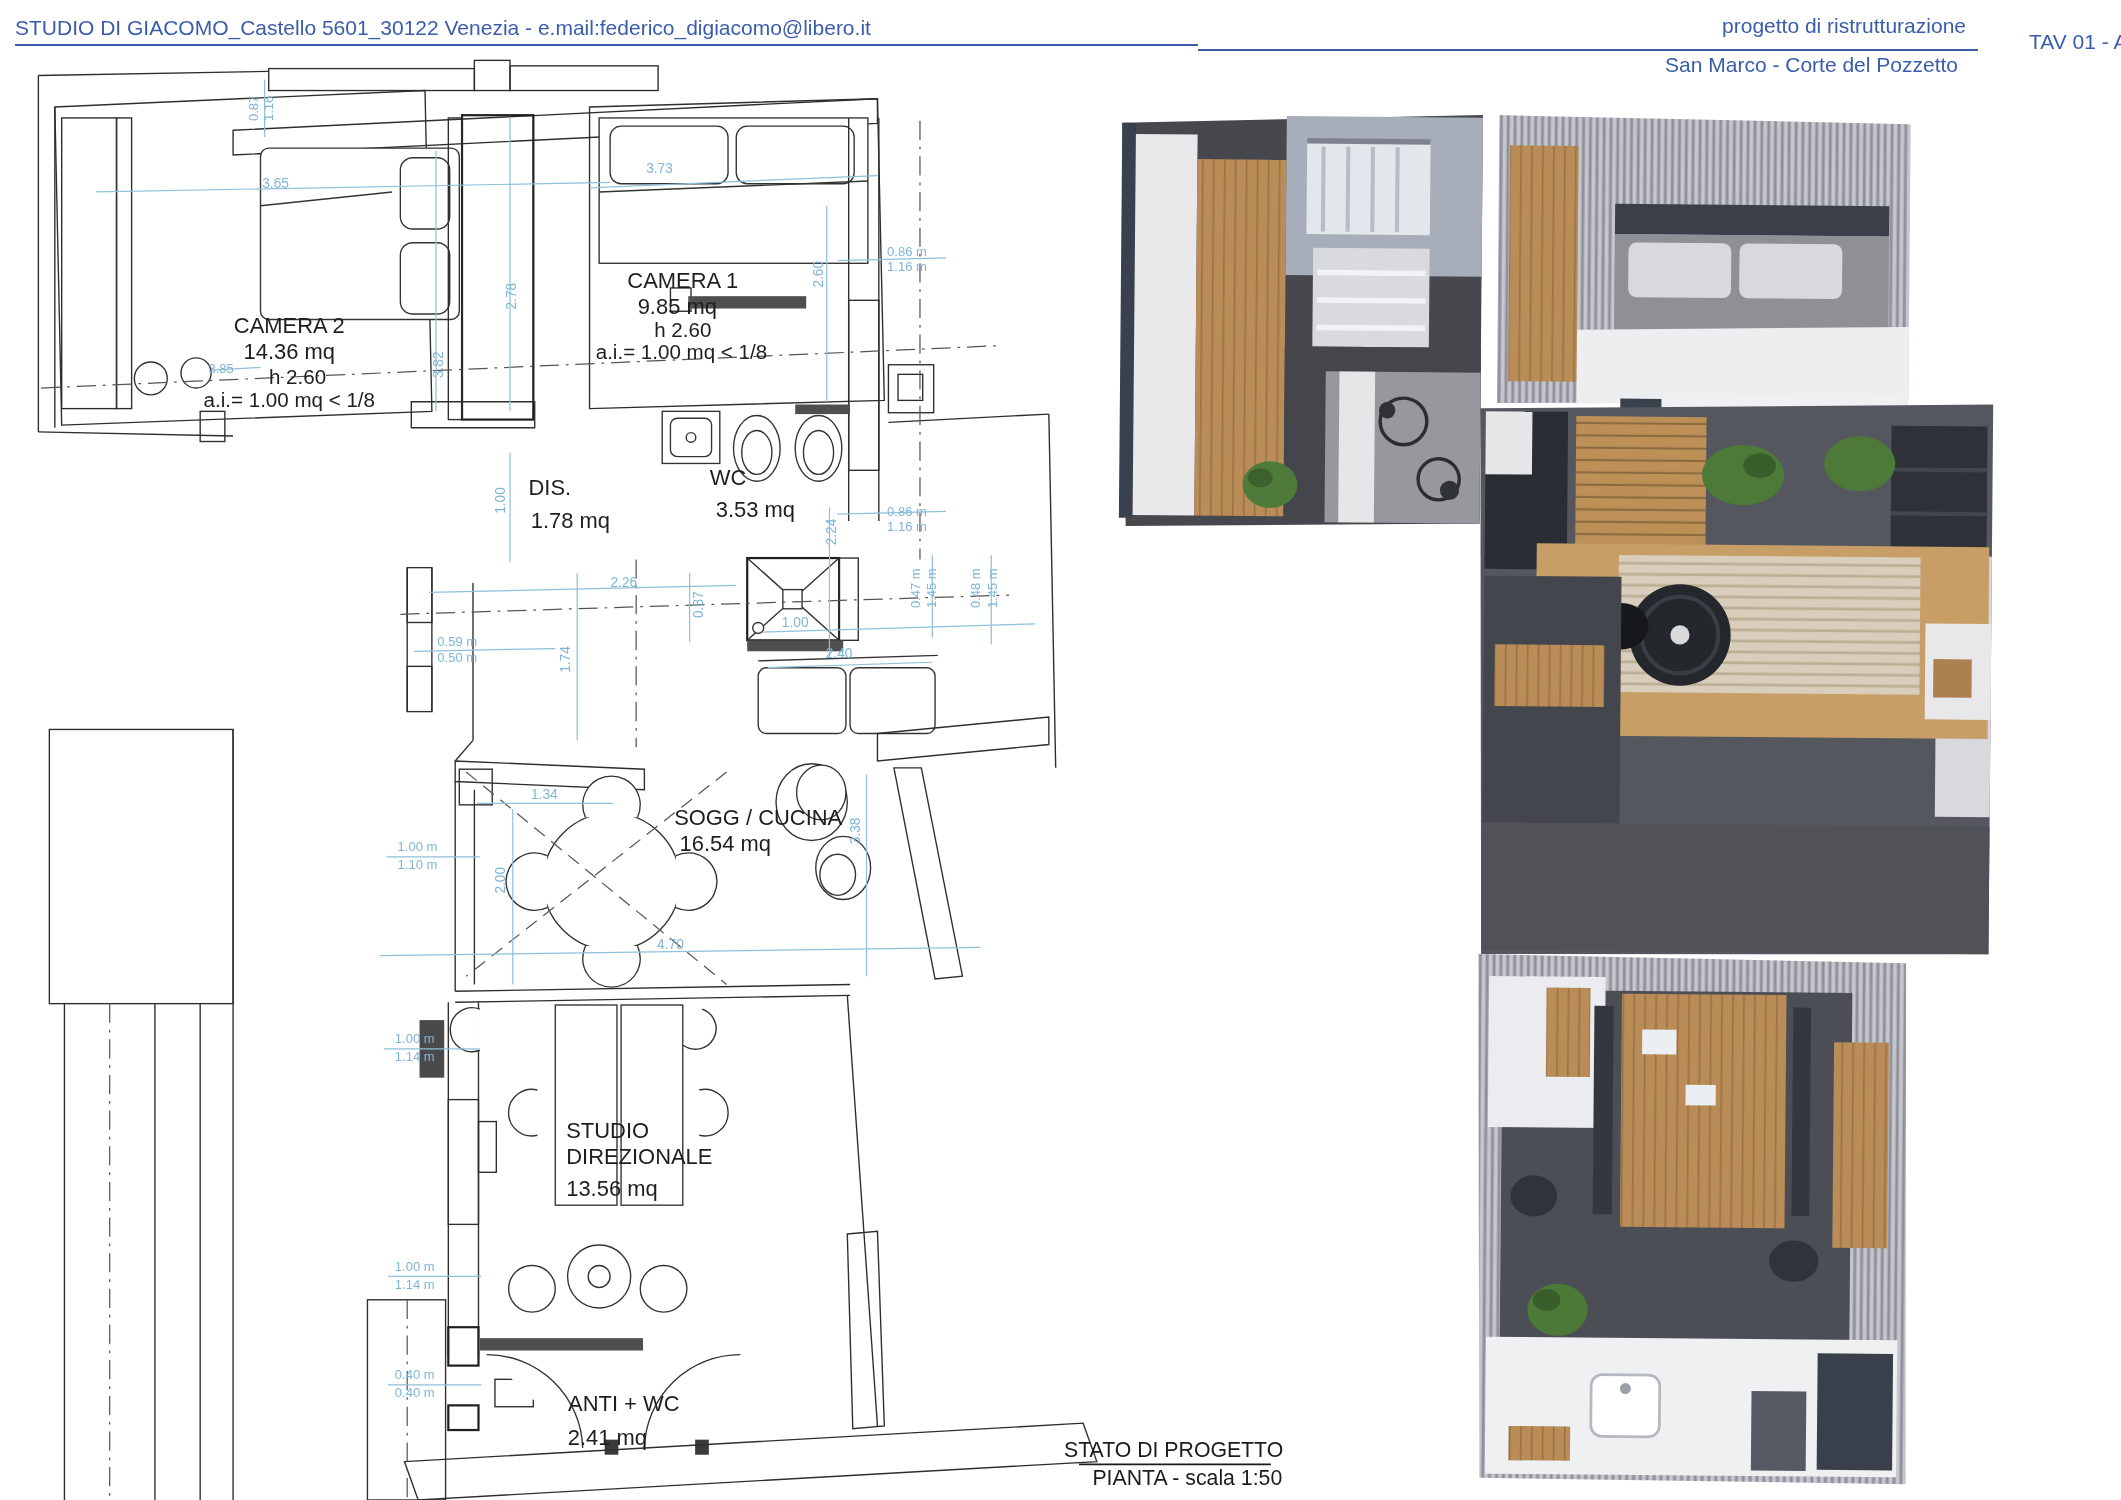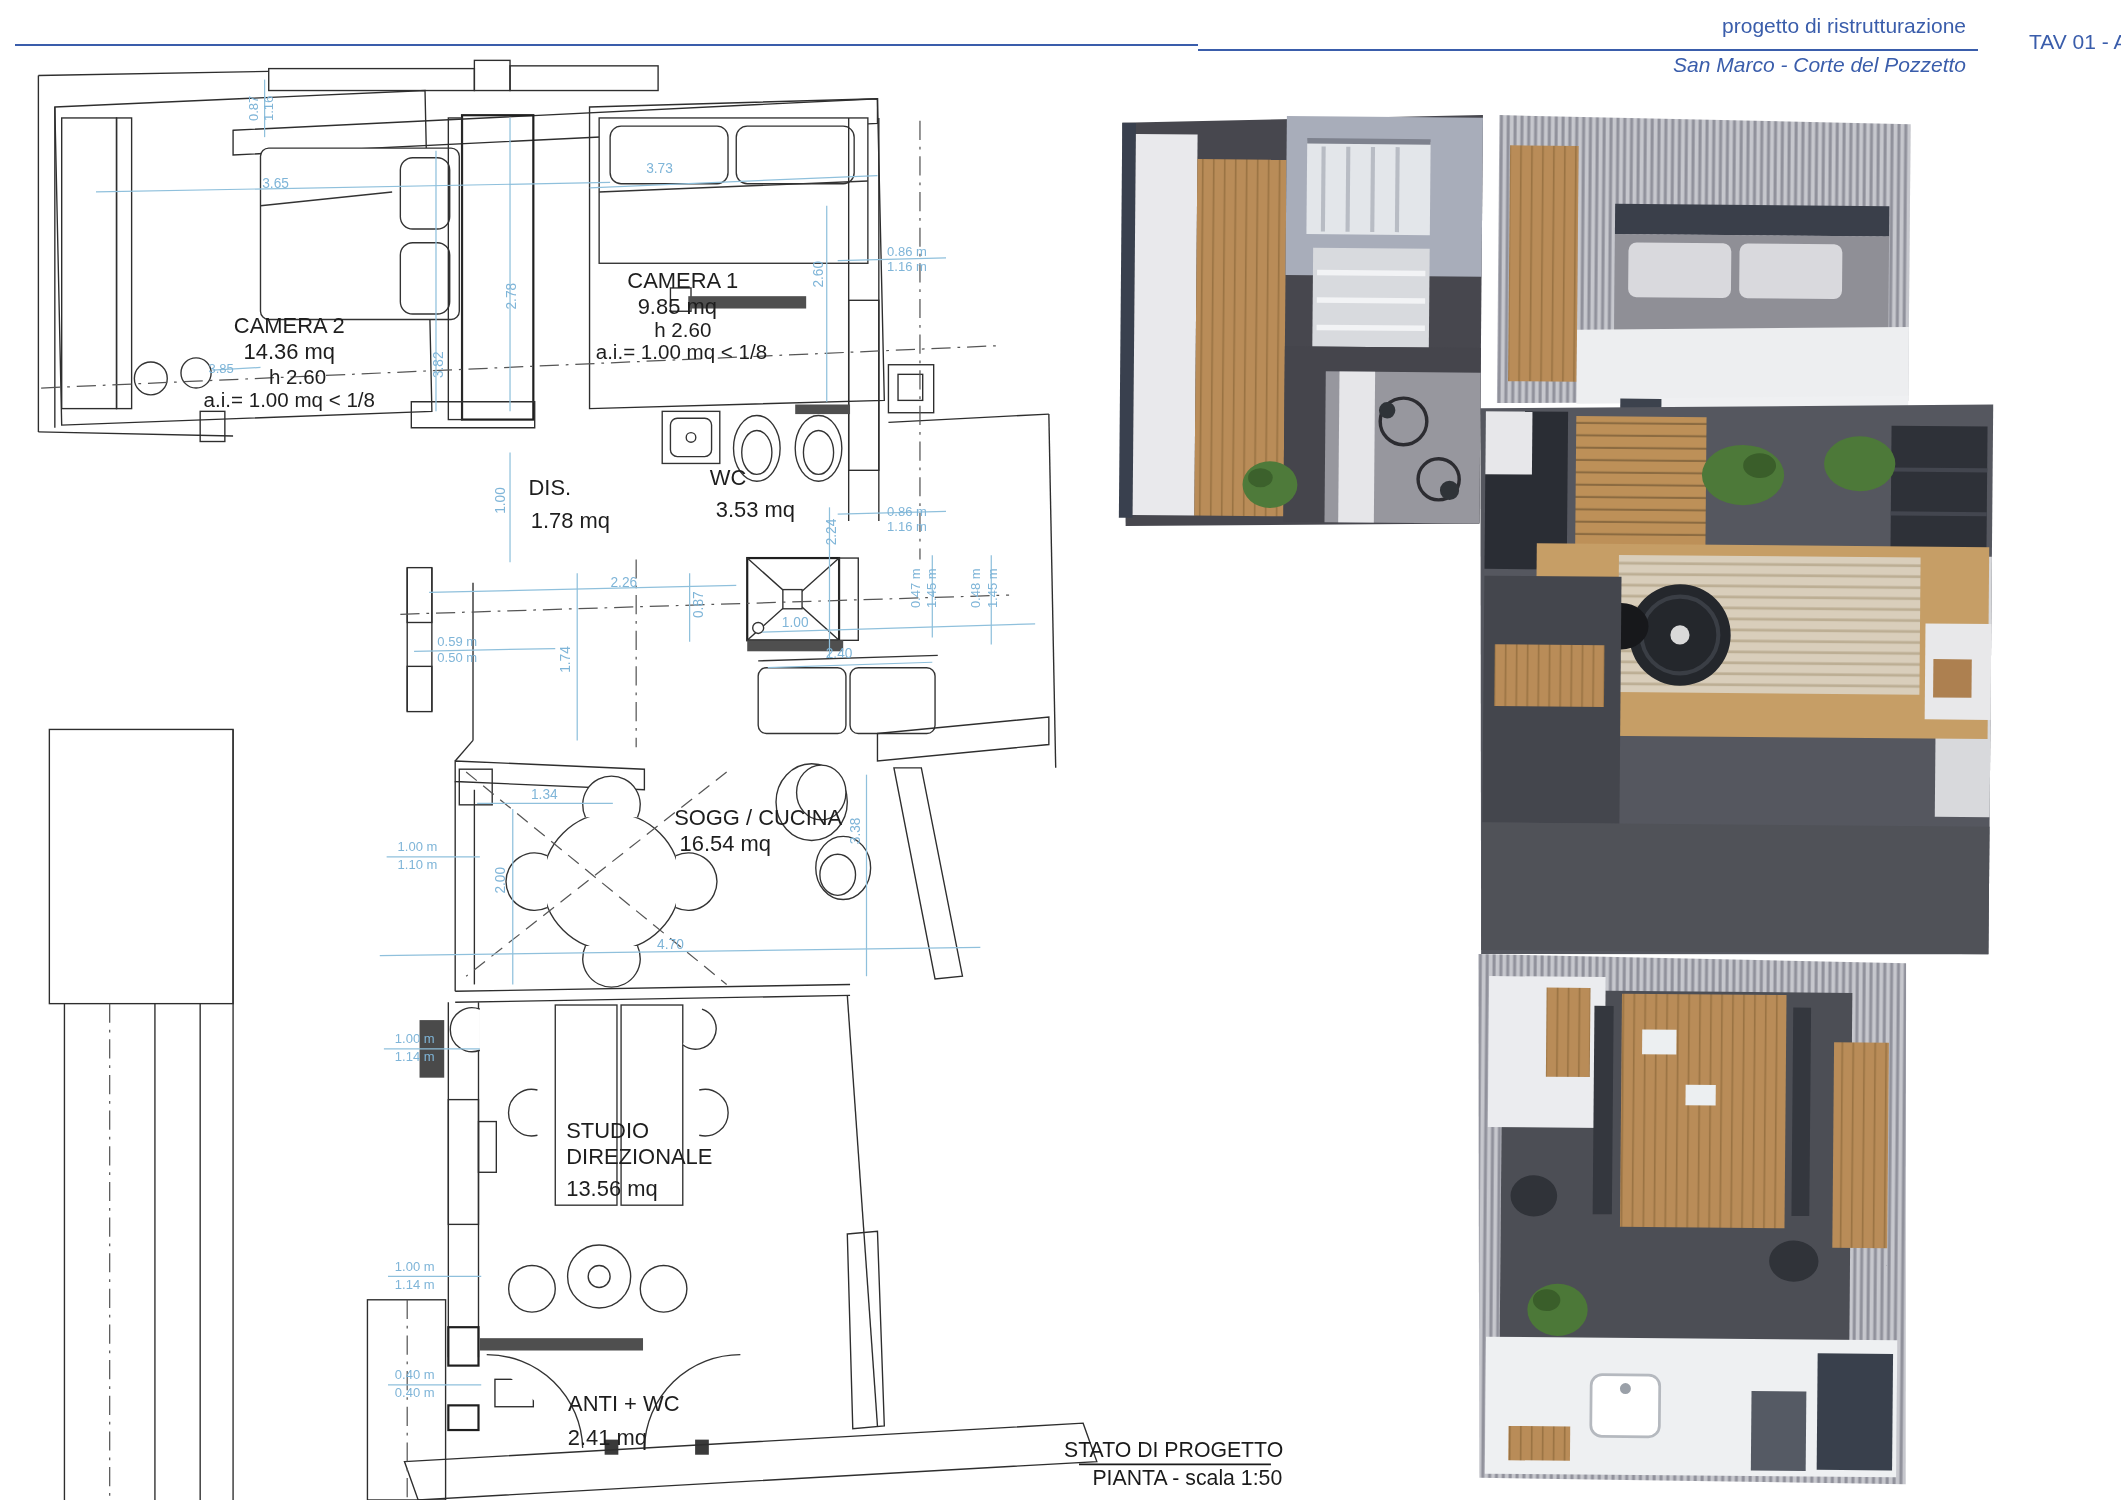--- a/index.html
+++ b/index.html
@@ -19,24 +19,25 @@
   .bluel{stroke:#8fc0dc;stroke-width:0.9;fill:none;}
   .dash{stroke:#555;stroke-width:0.9;fill:none;stroke-dasharray:10 6;}
   .dashdot{stroke:#555;stroke-width:0.9;fill:none;stroke-dasharray:14 5 2 5;}
   .darkfill{fill:#4f4f4f;stroke:none;}
 </style>
 </head>
 <body>
 
 <div id="sheet">
 
+  <div class="hdr" style="left:15px;top:16px;">STUDIO DI GIACOMO_Castello 5601_30122 Venezia - e.mail:federico_digiacomo@libero.it</div>
   <div class="rule" style="left:15px;top:44px;width:1183px;"></div>
   <div class="hdr" style="right:155px;top:14px;margin-left:44px;">progetto di ristrutturazione</div>
   <div class="rule" style="left:1198px;top:49px;width:780px;"></div>
-  <div class="hdr" style="right:155px;top:53px;font-style:italic;">San Marco - Corte del Pozzetto</div>
+  <div class="hdr" style="right:163px;top:53px;">San Marco - Corte del Pozzetto</div>
   <div class="hdr" style="left:1988px;top:30px;margin-left:41px;">TAV 01 - A3</div>
 
   <svg width="2121" height="1500" viewBox="0 0 1547 1094" style="position:absolute;left:0;top:0;">
     <defs>
       <pattern id="h45" patternUnits="userSpaceOnUse" width="8" height="8" patternTransform="rotate(45)">
         <rect width="8" height="8" fill="#ffffff"></rect>
           <line x1="0" y1="0" x2="0" y2="8" stroke="#555" stroke-width="1"></line>
       </pattern>
       <pattern id="hlines" patternUnits="userSpaceOnUse" width="4" height="5">
         <rect width="4" height="5" fill="#ffffff"></rect>

